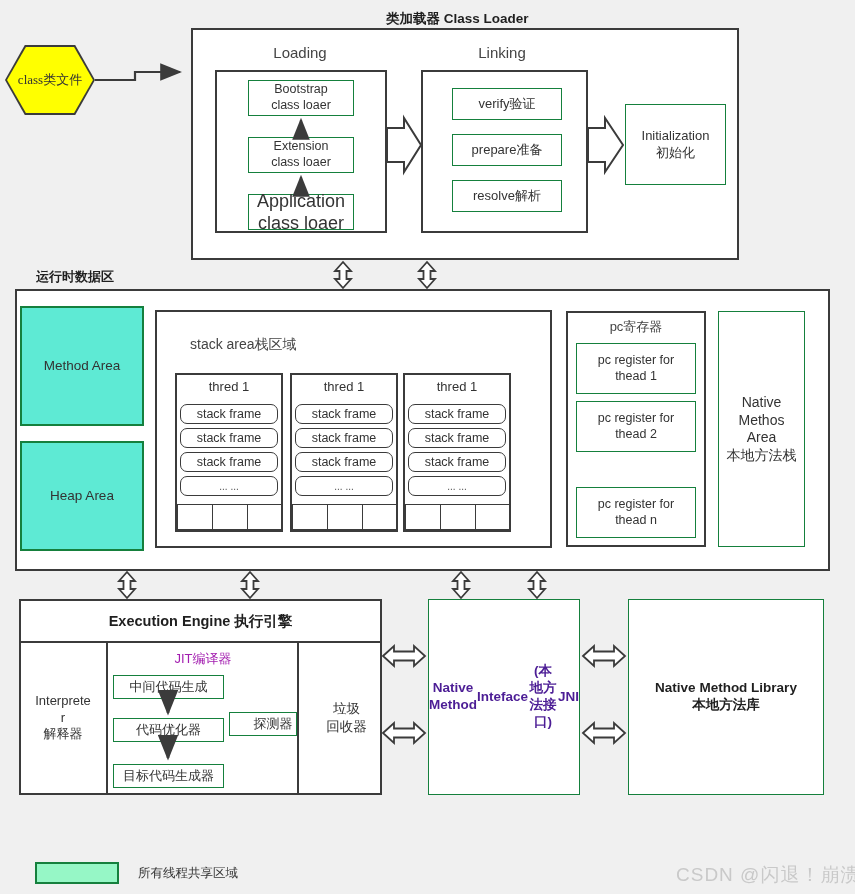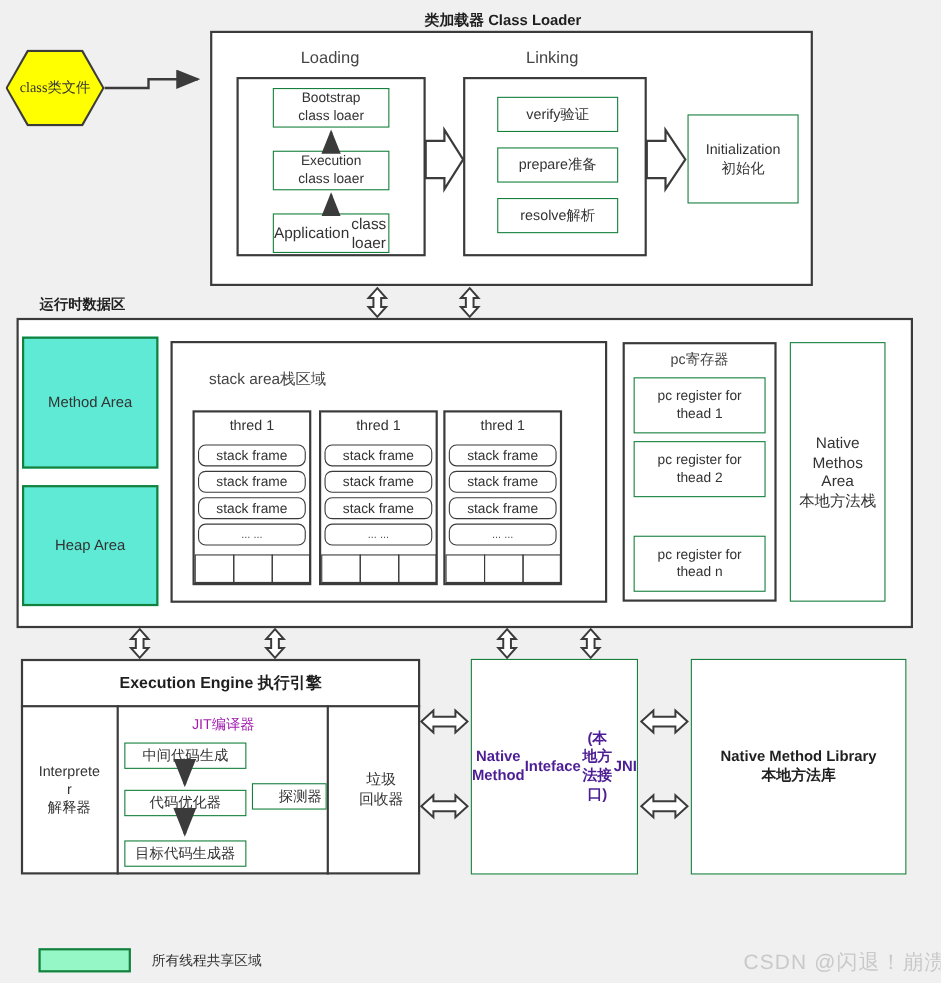--- a/index.html
+++ b/index.html
@@ -90,25 +90,25 @@
   <div class="lbl" style="left:245px;top:42px;width:110px;height:22px;font-size:15px;color:#444;">Loading</div>
 
   <div class="transparent-box" style="left:215px;top:70px;width:172px;height:163px;"></div>
 
   <div class="box thin" style="left:248px;top:80px;width:106px;height:36px;flex-direction:column;font-size:12.5px;">
     <span>Bootstrap</span>
     <span>class loaer</span>
   </div>
 
   <div class="box thin" style="left:248px;top:137px;width:106px;height:36px;flex-direction:column;font-size:12.5px;">
-    <span>Execution</span>
+    <span>Extension</span>
     <span>class loaer</span>
   </div>
 
-  <div class="box thin" style="left:248px;top:194px;width:106px;height:36px;flex-direction:row;font-size:14px;">
+  <div class="box thin" style="left:248px;top:194px;width:106px;height:36px;flex-direction:column;font-size:18px;">
     <span>Application</span>
     <span>class loaer</span>
   </div>
 
   <div class="lbl" style="left:447px;top:42px;width:110px;height:22px;font-size:15px;color:#444;">Linking</div>
 
   <div class="transparent-box" style="left:421px;top:70px;width:167px;height:163px;"></div>
 
   <div class="box thin" style="left:452px;top:88px;width:110px;height:32px;font-size:13px;">
     <span>verify验证</span>

